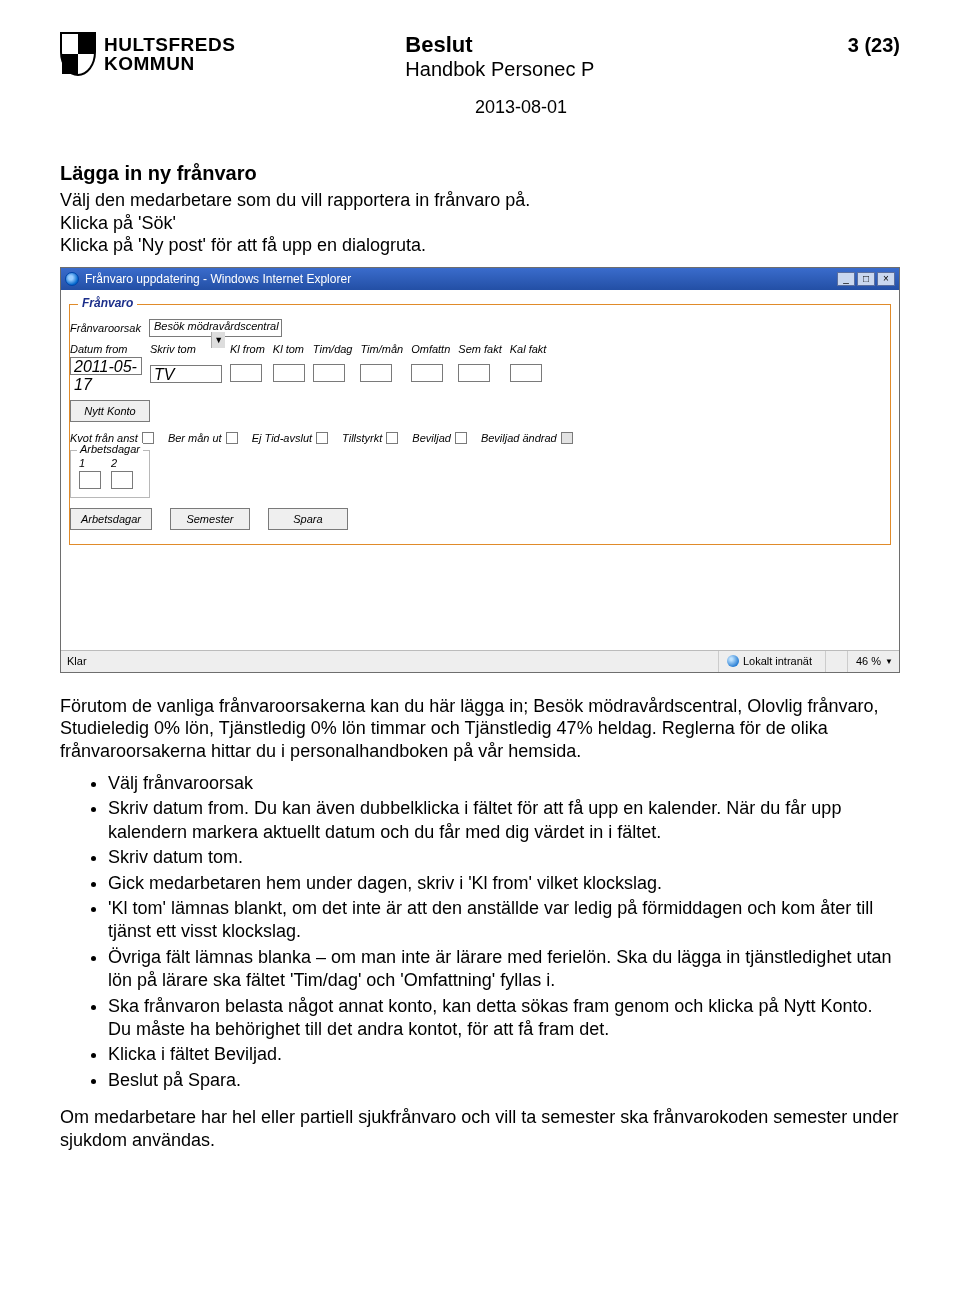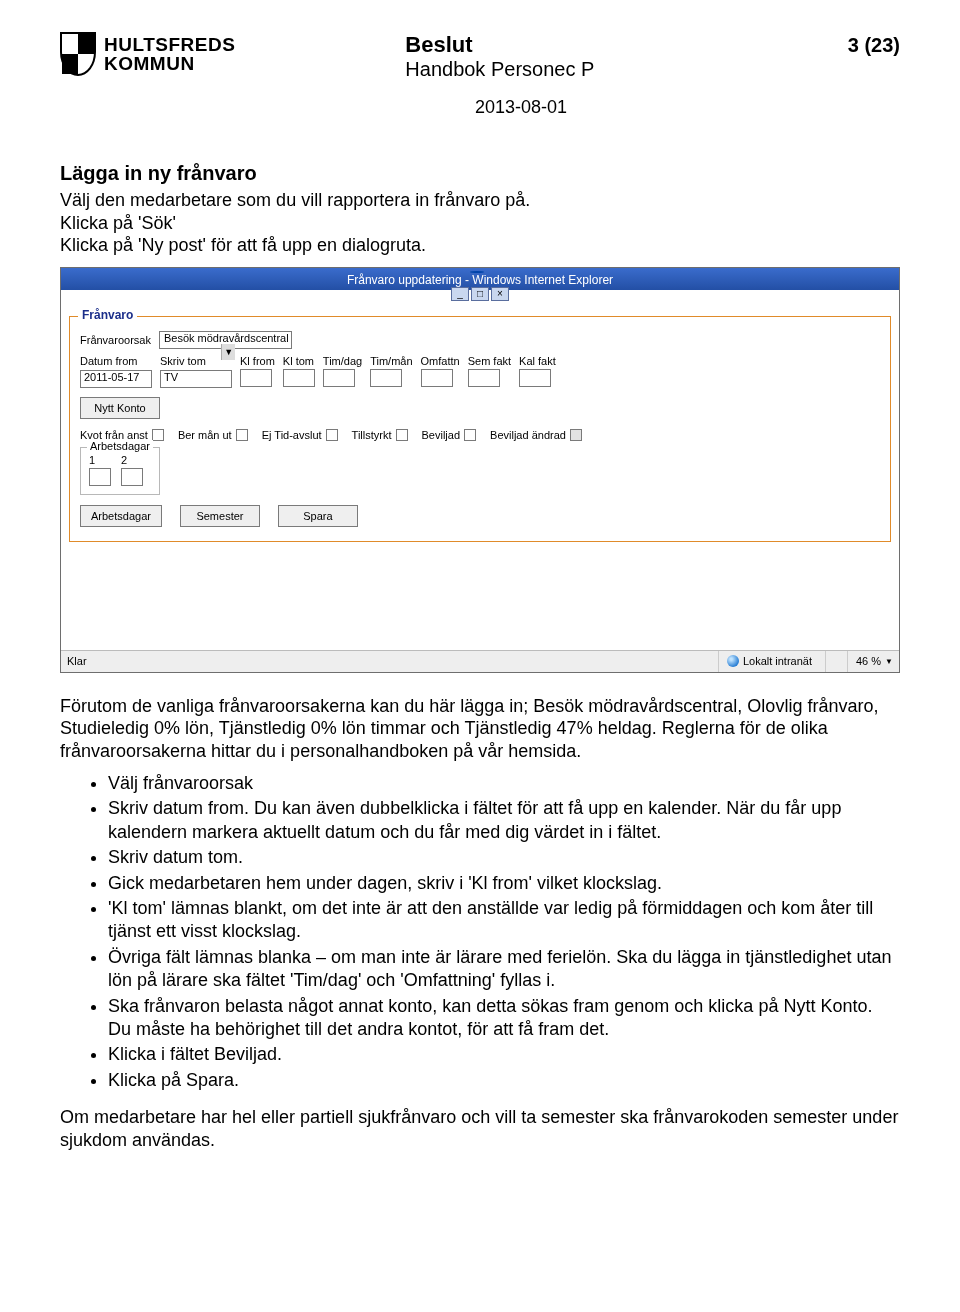--- a/index.html
+++ b/index.html
@@ -74,21 +74,20 @@
     margin: 10px 0 22px 0;
   }
   .win-titlebar {
     background: linear-gradient(#3a6ccc, #234fa5);
     color: #fff;
     display: flex;
     align-items: center;
     padding: 3px 4px;
     font-size: 12px;
     height: 22px;
-    flex-direction: column;
   }
   .win-titlebar .ie-icon {
     width:14px; height:14px;
     background: radial-gradient(circle at 40% 40%, #9cf 20%, #06c 70%);
     border-radius: 50%;
     margin-right: 6px;
     border:1px solid #04a;
   }
   .win-titlebar .title-text { flex:1; }
   .win-btns { display:flex; gap:2px; }
@@ -97,23 +96,24 @@
     background:#c9d7ef;
     border:1px solid #5a6e9e;
     font-size:10px;
     line-height:12px;
     text-align:center;
     color:#000;
   }
   .win-body { padding: 6px 8px 60px 8px; min-height: 360px; }
   .grp {
     border: 1px solid #e08b2a;
-    padding: 8px 10px 14px 10px;
+    padding: 8px 10px 14px 0;
     position: relative;
-    margin-top: 20px;
+    margin-top: 8px;
+    font-style: italic;
   }
   .grp-legend {
     position: absolute;
     top: -9px; left: 8px;
     background: #fff;
     padding: 0 4px;
     color: #1b2e8a;
     font-weight: bold;
     font-size: 12px;
   }
@@ -123,21 +123,21 @@
     display:inline-flex; align-items:center;
     border:1px solid #7a7a7a; height:18px; background:#fff;
     padding: 0 2px 0 4px; font-size:11px;flex-direction:column;
   }
   .select-box .caret { width:14px; text-align:center; border-left:1px solid #aaa; background:#ddd; margin-left:4px; font-size:9px; line-height:16px;}
   table.grid { border-collapse: collapse; margin-top:4px;}
   table.grid th { text-align:left; font-weight:normal; font-size:11px; padding: 0 8px 2px 0; color:#000; }
   table.grid td { padding: 0 8px 0 0; }
   .txt-in {
     border:1px solid #7a7a7a; height:18px; background:#fff;
-    font-size:11px; padding:0 3px; display:inline-block;
+    font-size:16px; padding:0 3px; display:inline-block;
   }
   .w80{width:72px;} .w34{width:32px;}
   .btn-small {
     display:inline-block;
     border:1px solid #7a7a7a;
     background:#efefef;
     padding:2px 10px;
     font-size:11px;
     height:22px;
     line-height:16px;
@@ -327,18 +327,18 @@
 
   <ul class="bullets">
     <li>Välj frånvaroorsak</li>
     <li>Skriv datum from. Du kan även dubbelklicka i fältet för att få upp en kalender. När du får upp kalendern markera aktuellt datum och du får med dig värdet in i fältet.</li>
     <li>Skriv datum tom.</li>
     <li>Gick medarbetaren hem under dagen, skriv i 'Kl from' vilket klockslag.</li>
     <li>'Kl tom' lämnas blankt, om det inte är att den anställde var ledig på förmiddagen och kom åter till tjänst ett visst klockslag.</li>
     <li>Övriga fält lämnas blanka – om man inte är lärare med ferielön. Ska du lägga in tjänstledighet utan lön på lärare ska fältet 'Tim/dag' och 'Omfattning' fyllas i.</li>
     <li>Ska frånvaron belasta något annat konto, kan detta sökas fram genom och klicka på Nytt Konto. Du måste ha behörighet till det andra kontot, för att få fram det.</li>
     <li>Klicka i fältet Beviljad.</li>
-    <li>Klicka på Spara.</li>
+    <li>Beslut på Spara.</li>
   </ul>
 
   <p class="body-text">Om medarbetare har hel eller partiell sjukfrånvaro och vill ta semester ska frånvarokoden semester under sjukdom användas.</p>
 
 </div>
 
 </body></html>

